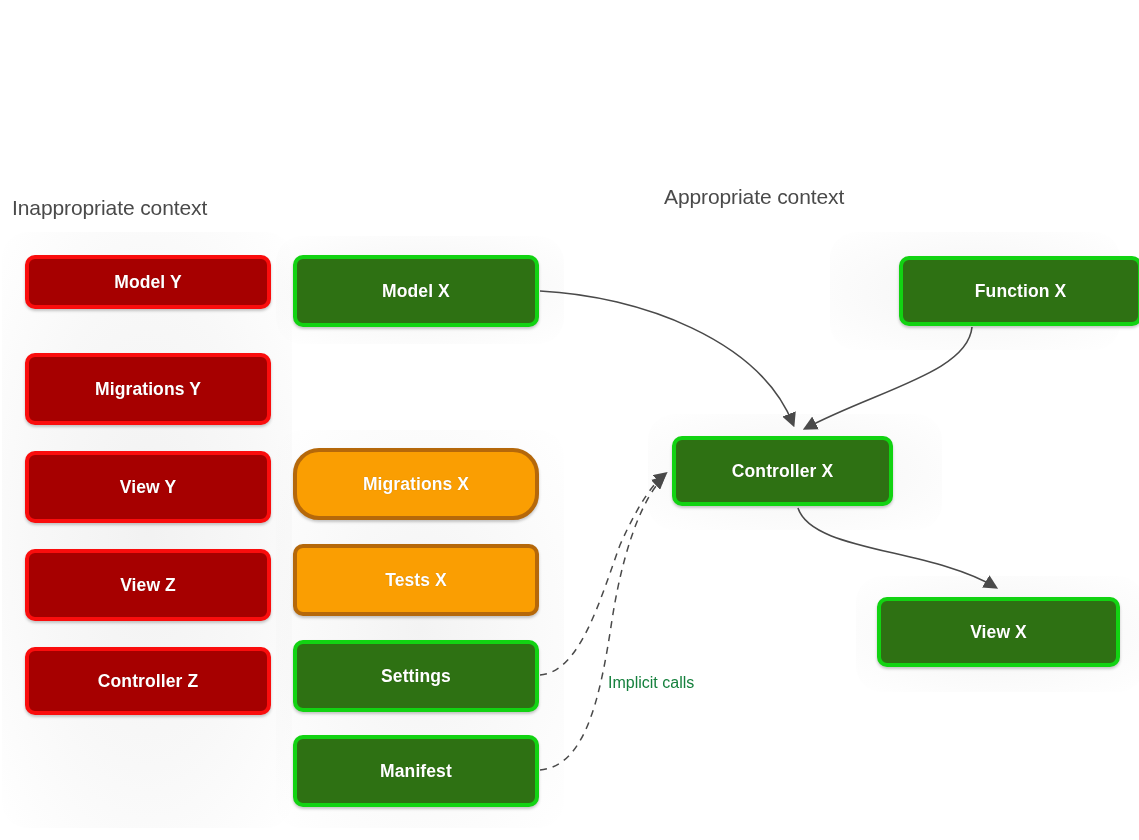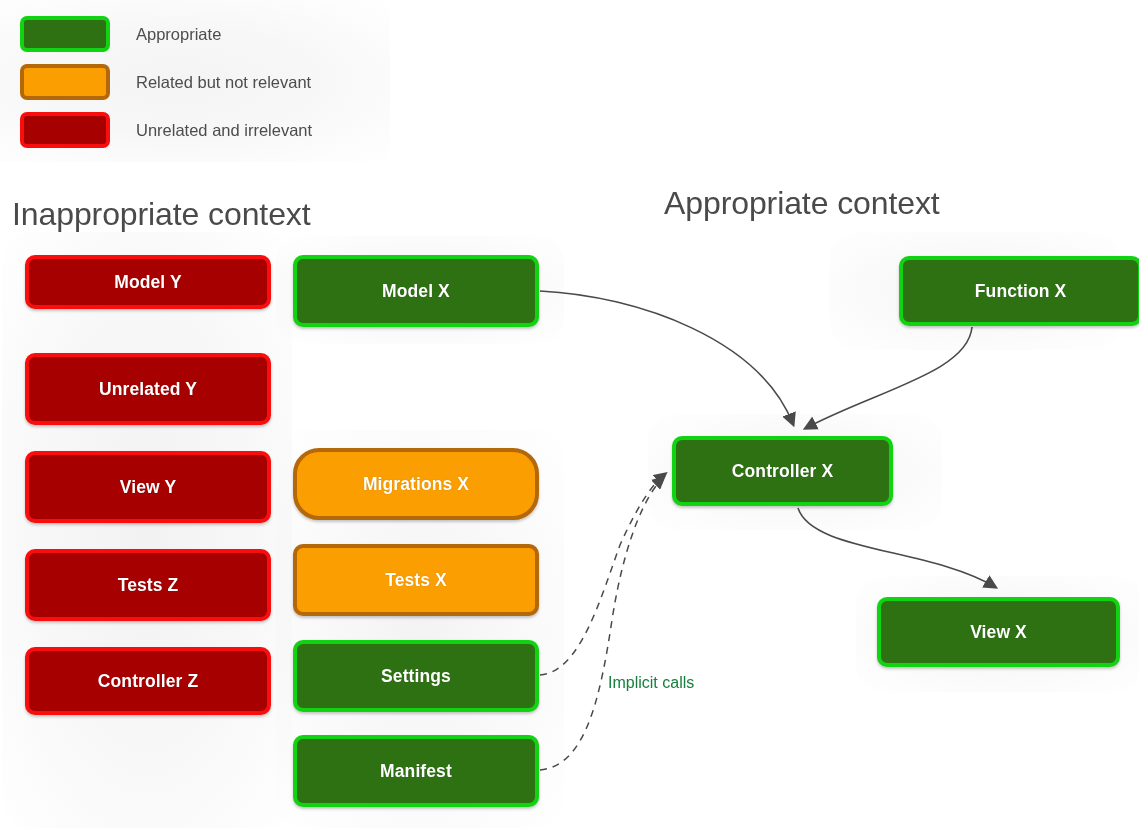--- a/index.html
+++ b/index.html
@@ -45,21 +45,21 @@
     position: absolute;
     left: 116px;
     white-space: nowrap;
     font-size: 16.5px;
     color: #4d4d4d;
   }
 
   
   .section-title {
     position: absolute;
-    font-size: 32px;
+    font-size: 21px;
     color: #4a4a4a;
     white-space: nowrap;
     letter-spacing: -0.1px;
   }
 
   
   .node {
     position: absolute;
     box-sizing: border-box;
     border-radius: 10px;
@@ -127,34 +127,20 @@
 
 <div id="canvas">
 
   <div class="halo halo-left"></div>
   <div class="halo halo-mid-top"></div>
   <div class="halo halo-mid-bot"></div>
   <div class="halo halo-fn"></div>
   <div class="halo halo-ctrl"></div>
   <div class="halo halo-view"></div>
 
-  <div id="legend">
-    <div class="legend-row" style="top:16px;">
-      <div class="legend-swatch" style="background:#2e7113;border:4px solid #12d312;"></div>
-      <span class="legend-label" style="top:9px;">Appropriate</span>
-    </div>
-    <div class="legend-row" style="top:64px;">
-      <div class="legend-swatch" style="background:#fa9e02;border:4px solid #b5680a;"></div>
-      <span class="legend-label" style="top:9px;">Related but not relevant</span>
-    </div>
-    <div class="legend-row" style="top:112px;">
-      <div class="legend-swatch" style="background:#a60000;border:4px solid #fa0d0d;"></div>
-      <span class="legend-label" style="top:9px;">Unrelated and irrelevant</span>
-    </div>
-  </div>
 
   <div class="section-title" style="left:12px; top:196px;">Inappropriate context</div>
   <div class="section-title" style="left:664px; top:185px;">Appropriate context</div>
 
   <svg id="edges" viewBox="0 0 1139 840">
     <defs>
       <marker id="arrowhead" viewBox="0 0 12 12" refX="9" refY="6" markerWidth="9" markerHeight="9" orient="auto-start-reverse">
         <path d="M 0 0 L 12 6 L 0 12 z" fill="#4a4a4a"></path>
       </marker>
     </defs>
@@ -166,23 +152,23 @@
     <path d="M 798 508 C 812 552, 930 548, 995 587" fill="none" stroke="#4a4a4a" stroke-width="1.6" marker-end="url(#arrowhead)"></path>
 
     <path d="M 540 675 C 580 672, 600 600, 620 545 C 640 500, 655 482, 665 474" fill="none" stroke="#4a4a4a" stroke-width="1.5" stroke-dasharray="7 6" marker-end="url(#arrowhead)"></path>
 
     <path d="M 540 770 C 585 766, 600 700, 612 620 C 626 530, 650 490, 663 478" fill="none" stroke="#4a4a4a" stroke-width="1.5" stroke-dasharray="7 6" marker-end="url(#arrowhead)"></path>
   </svg>
 
   <div class="edge-label" style="left:608px; top:674px;">Implicit calls</div>
 
   <div class="node red" style="left:25px; top:255px;  width:246px; height:54px;">Model Y</div>
-  <div class="node red" style="left:25px; top:353px;  width:246px; height:72px;">Unrelated Y</div>
+  <div class="node red" style="left:25px; top:353px;  width:246px; height:72px;">Migrations Y</div>
   <div class="node red" style="left:25px; top:451px;  width:246px; height:72px;">View Y</div>
-  <div class="node red" style="left:25px; top:549px;  width:246px; height:72px;">Tests Z</div>
+  <div class="node red" style="left:25px; top:549px;  width:246px; height:72px;">View Z</div>
   <div class="node red" style="left:25px; top:647px;  width:246px; height:68px;">Controller Z</div>
 
   <div class="node green" style="left:293px; top:255px; width:246px; height:72px;">Model X</div>
   <div class="node orange" style="left:293px; top:448px; width:246px; height:72px;border-radius:26px;">Migrations X</div>
   <div class="node orange" style="left:293px; top:544px; width:246px; height:72px;">Tests X</div>
   <div class="node green" style="left:293px; top:640px; width:246px; height:72px;">Settings</div>
   <div class="node green" style="left:293px; top:735px; width:246px; height:72px;">Manifest</div>
 
   <div class="node green" style="left:851px; top:256px; width:243px; height:70px;margin-left:48px;">Function X</div>
   <div class="node green" style="left:672px; top:436px; width:221px; height:70px;">Controller X</div>

